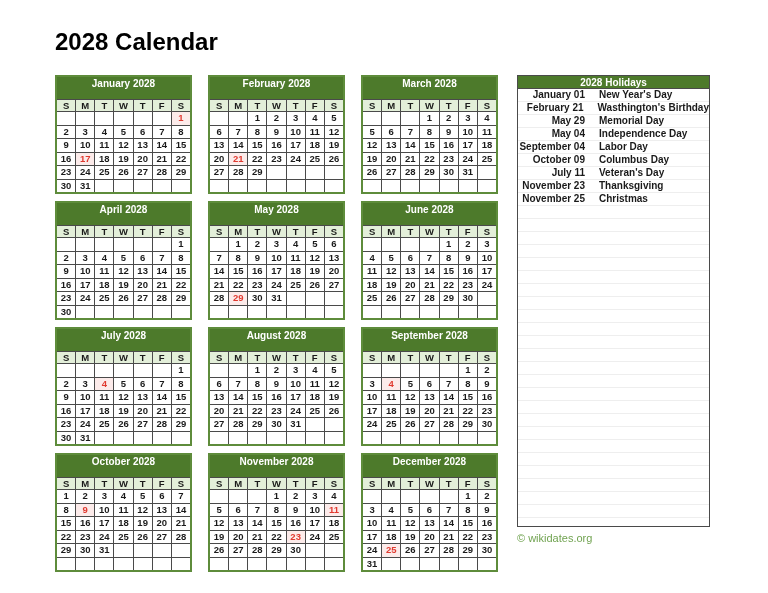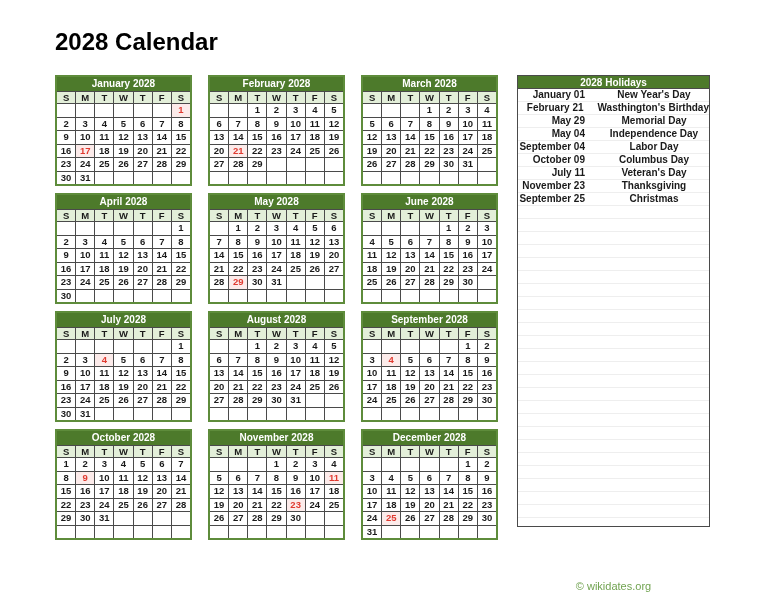--- a/index.html
+++ b/index.html
@@ -9,44 +9,44 @@
 
   .title { position:absolute; left:55px; top:28px; width:443px; 
            font-size:24px; font-weight:bold; color:#000; letter-spacing:0px; }
 
   .months-grid { position:absolute; left:55px; top:75px;
                  display:grid; grid-template-columns:repeat(3,137px);
                  column-gap:16px; row-gap:7px; }
 
   .month { width:137px; border:2px solid #5e8c3b; background:#fff; }
   .m-header { background:#4d7a2b; color:#fff; font-weight:bold; font-size:10px;
-              text-align:center; height:14px; line-height:13px; }
+              text-align:center; height:22px; line-height:13px; }
   .m-row { display:flex; border-top:1px solid #4a4a4a; }
   .m-cell { flex:1; text-align:center; height:12.5px; line-height:12.5px;
             font-size:9.5px; font-weight:bold; color:#1a1a1a;
             border-left:1px solid #4a4a4a; background:#fff; overflow:hidden; }
   .m-cell:first-child { border-left:none; }
   .m-days .m-cell { background:#e3efd9; height:11px; line-height:11px; font-size:9.5px; }
   .m-cell.holiday { background:#fcebea; color:#e03a30; }
 
   .holidays { position:absolute; left:517px; top:75px; width:193px; height:452px;
               border:1.5px solid #4a4a4a; background:#fff; display:flex; flex-direction:column; }
   .h-header { background:#4d7a2b; color:#fff; font-weight:bold; font-size:10px;
               text-align:center; height:13px; line-height:13px; border-bottom:1px solid #4a4a4a; }
   .h-body { flex:1; display:flex; flex-direction:column;font-weight:bold; }
   .h-row { display:flex; height:13px; line-height:12px; font-size:10px; color:#1a1a1a;
            border-bottom:1px solid #eeeeee; align-items:center; }
   .h-date { width:76px; text-align:right; padding-right:9px; white-space:nowrap; }
-  .h-name { flex:1; text-align:center; padding-left:5px; white-space:nowrap; }
+  .h-name { flex:1; text-align:left; padding-left:5px; white-space:nowrap; }
   .h-fill { flex:1;
             background:repeating-linear-gradient(to bottom,
               #ffffff 0px, #ffffff 12px, #eeeeee 12px, #eeeeee 13px); }
 
-  .footer { position:absolute; left:517px; top:532px; width:193px; text-align:center;
-            font-size:11px; color:#71a351;margin-top:48px; }
+  .footer { position:absolute; left:517px; top:532px; width:193px; 
+            font-size:11px; color:#71a351; }
 </style>
 </head>
 <body>
 
 <div class="page">
   <div class="title">2028 Calendar</div>
 
   <div class="months-grid">
       <div class="month">
         <div class="m-header">January 2028</div>
@@ -871,21 +871,21 @@
         </div>
         <div class="h-row">
           <span class="h-date">July 11</span>
           <span class="h-name">Veteran's Day</span>
         </div>
         <div class="h-row">
           <span class="h-date">November 23</span>
           <span class="h-name">Thanksgiving</span>
         </div>
         <div class="h-row">
-          <span class="h-date">September 25</span>
+          <span class="h-date">November 25</span>
           <span class="h-name">Christmas</span>
         </div>
         <div class="h-fill"></div>
       </div>
   </div>
 
   <div class="footer">© wikidates.org</div>
 </div>
 
 </body></html>

